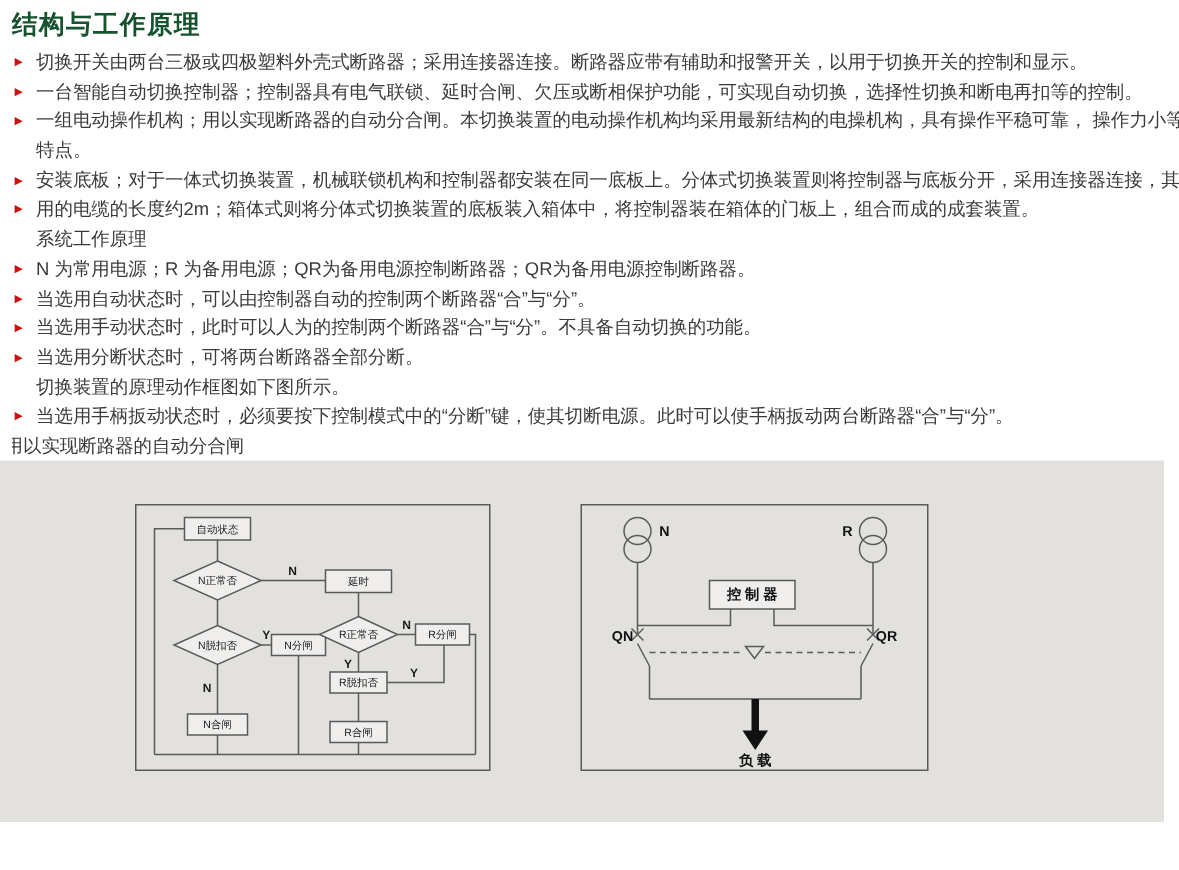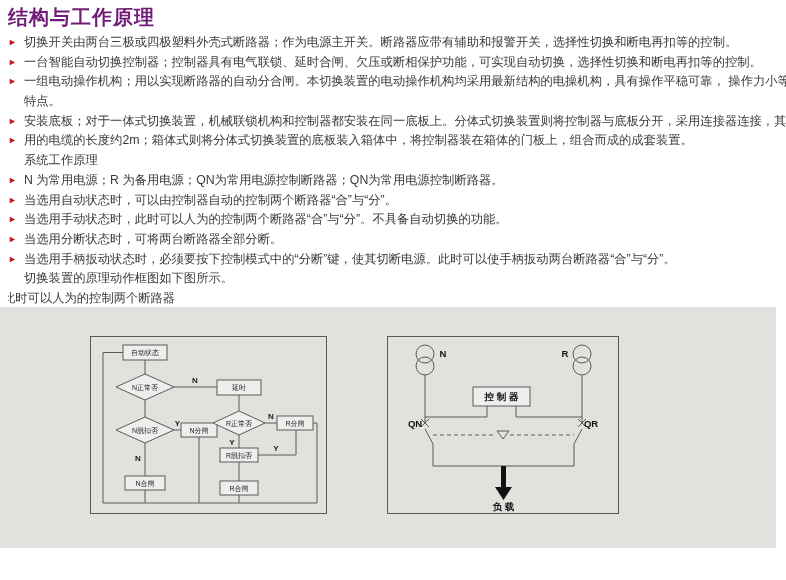--- a/index.html
+++ b/index.html
@@ -1,18 +1,18 @@
 <!DOCTYPE html>
 <html><head>
 <meta charset="utf-8">
 <style>
   html,body{margin:0;padding:0;background:#fff;}
   body{width:786px;height:580px;overflow:hidden;font-family:"Liberation Sans","DejaVu Sans",sans-serif;}
   .doc{padding:0 0 0 8px;}
-  .title{margin:9px 0 6px 0;font-size:20px;line-height:16px;font-weight:bold;color:#701a75;letter-spacing:1px;}
+  .title{margin:9px 0 6px 0;font-size:17px;line-height:16px;font-weight:bold;color:#14532d;letter-spacing:1px;}
   .lines{overflow:hidden;width:778px;}
   .line{height:19.7px;line-height:19.7px;white-space:nowrap;color:#3a3a3a;}
   .bullet{display:inline-block;width:16px;font-size:9px;color:#cc1111;vertical-align:1px;}
   .txt{font-size:12.3px;}
   .flush{margin-left:-5px;}
   .panel{position:relative;margin-top:0;width:776px;height:241px;background:#e2e1de;}
   .fc{position:absolute;left:89px;top:28px;}
   .cc{position:absolute;left:386px;top:28px;}
   svg{display:block;}
   .ln{stroke:#5a5a5a;stroke-width:1;fill:none;}
@@ -22,34 +22,34 @@
   .bt{font-family:"Liberation Sans","DejaVu Sans",sans-serif;font-size:9.5px;font-weight:bold;fill:#111;text-anchor:middle;}
   .dash{stroke:#5a5a5a;stroke-width:1;fill:none;stroke-dasharray:4,3;}
 </style>
 </head>
 <body>
 
 <div class="doc">
   <h1 class="title">结构与工作原理</h1>
 
   <div class="lines">
-    <div class="line"><span class="bullet">►</span><span class="txt">切换开关由两台三极或四极塑料外壳式断路器；作为电源主开关。断路器应带有辅助和报警开关，选择性切换和断电再扣等的控制。</span></div>
+    <div class="line"><span class="bullet">►</span><span class="txt">切换开关由两台三极或四极塑料外壳式断路器；采用连接器连接。断路器应带有辅助和报警开关，以用于切换开关的控制和显示。</span></div>
     <div class="line"><span class="bullet">►</span><span class="txt">一台智能自动切换控制器；控制器具有电气联锁、延时合闸、欠压或断相保护功能，可实现自动切换，选择性切换和断电再扣等的控制。</span></div>
     <div class="line"><span class="bullet">►</span><span class="txt">一组电动操作机构；用以实现断路器的自动分合闸。本切换装置的电动操作机构均采用最新结构的电操机构，具有操作平稳可靠， 操作力小等</span></div>
     <div class="line"><span class="bullet"></span><span class="txt">特点。</span></div>
     <div class="line"><span class="bullet">►</span><span class="txt">安装底板；对于一体式切换装置，机械联锁机构和控制器都安装在同一底板上。分体式切换装置则将控制器与底板分开，采用连接器连接，其专</span></div>
     <div class="line"><span class="bullet">►</span><span class="txt">用的电缆的长度约2m；箱体式则将分体式切换装置的底板装入箱体中，将控制器装在箱体的门板上，组合而成的成套装置。</span></div>
     <div class="line"><span class="bullet"></span><span class="txt">系统工作原理</span></div>
-    <div class="line"><span class="bullet">►</span><span class="txt">N 为常用电源；R 为备用电源；QN为常用电源控制断路器；QN为常用电源控制断路器。</span></div>
+    <div class="line"><span class="bullet">►</span><span class="txt">N 为常用电源；R 为备用电源；QR为备用电源控制断路器；QR为备用电源控制断路器。</span></div>
     <div class="line"><span class="bullet">►</span><span class="txt">当选用自动状态时，可以由控制器自动的控制两个断路器“合”与“分”。</span></div>
     <div class="line"><span class="bullet">►</span><span class="txt">当选用手动状态时，此时可以人为的控制两个断路器“合”与“分”。不具备自动切换的功能。</span></div>
     <div class="line"><span class="bullet">►</span><span class="txt">当选用分断状态时，可将两台断路器全部分断。</span></div>
+    <div class="line"><span class="bullet"></span><span class="txt">切换装置的原理动作框图如下图所示。</span></div>
     <div class="line"><span class="bullet">►</span><span class="txt">当选用手柄扳动状态时，必须要按下控制模式中的“分断”键，使其切断电源。此时可以使手柄扳动两台断路器“合”与“分”。</span></div>
-    <div class="line"><span class="bullet"></span><span class="txt">切换装置的原理动作框图如下图所示。</span></div>
-    <div class="line flush"><span class="txt">此时可以人为的控制两个断路器</span></div>
+    <div class="line flush"><span class="txt">用以实现断路器的自动分合闸</span></div>
   </div>
 </div>
 
 <div class="panel">
 
   <svg class="fc" width="239" height="180" viewBox="0 0 239 180">
     <rect class="ln" x="1.5" y="1.5" width="236" height="177"></rect>
 
     <polyline class="ln" points="34,17.5 14,17.5 14,168"></polyline>
     <line class="ln" x1="56" y1="25" x2="56" y2="40"></line>

